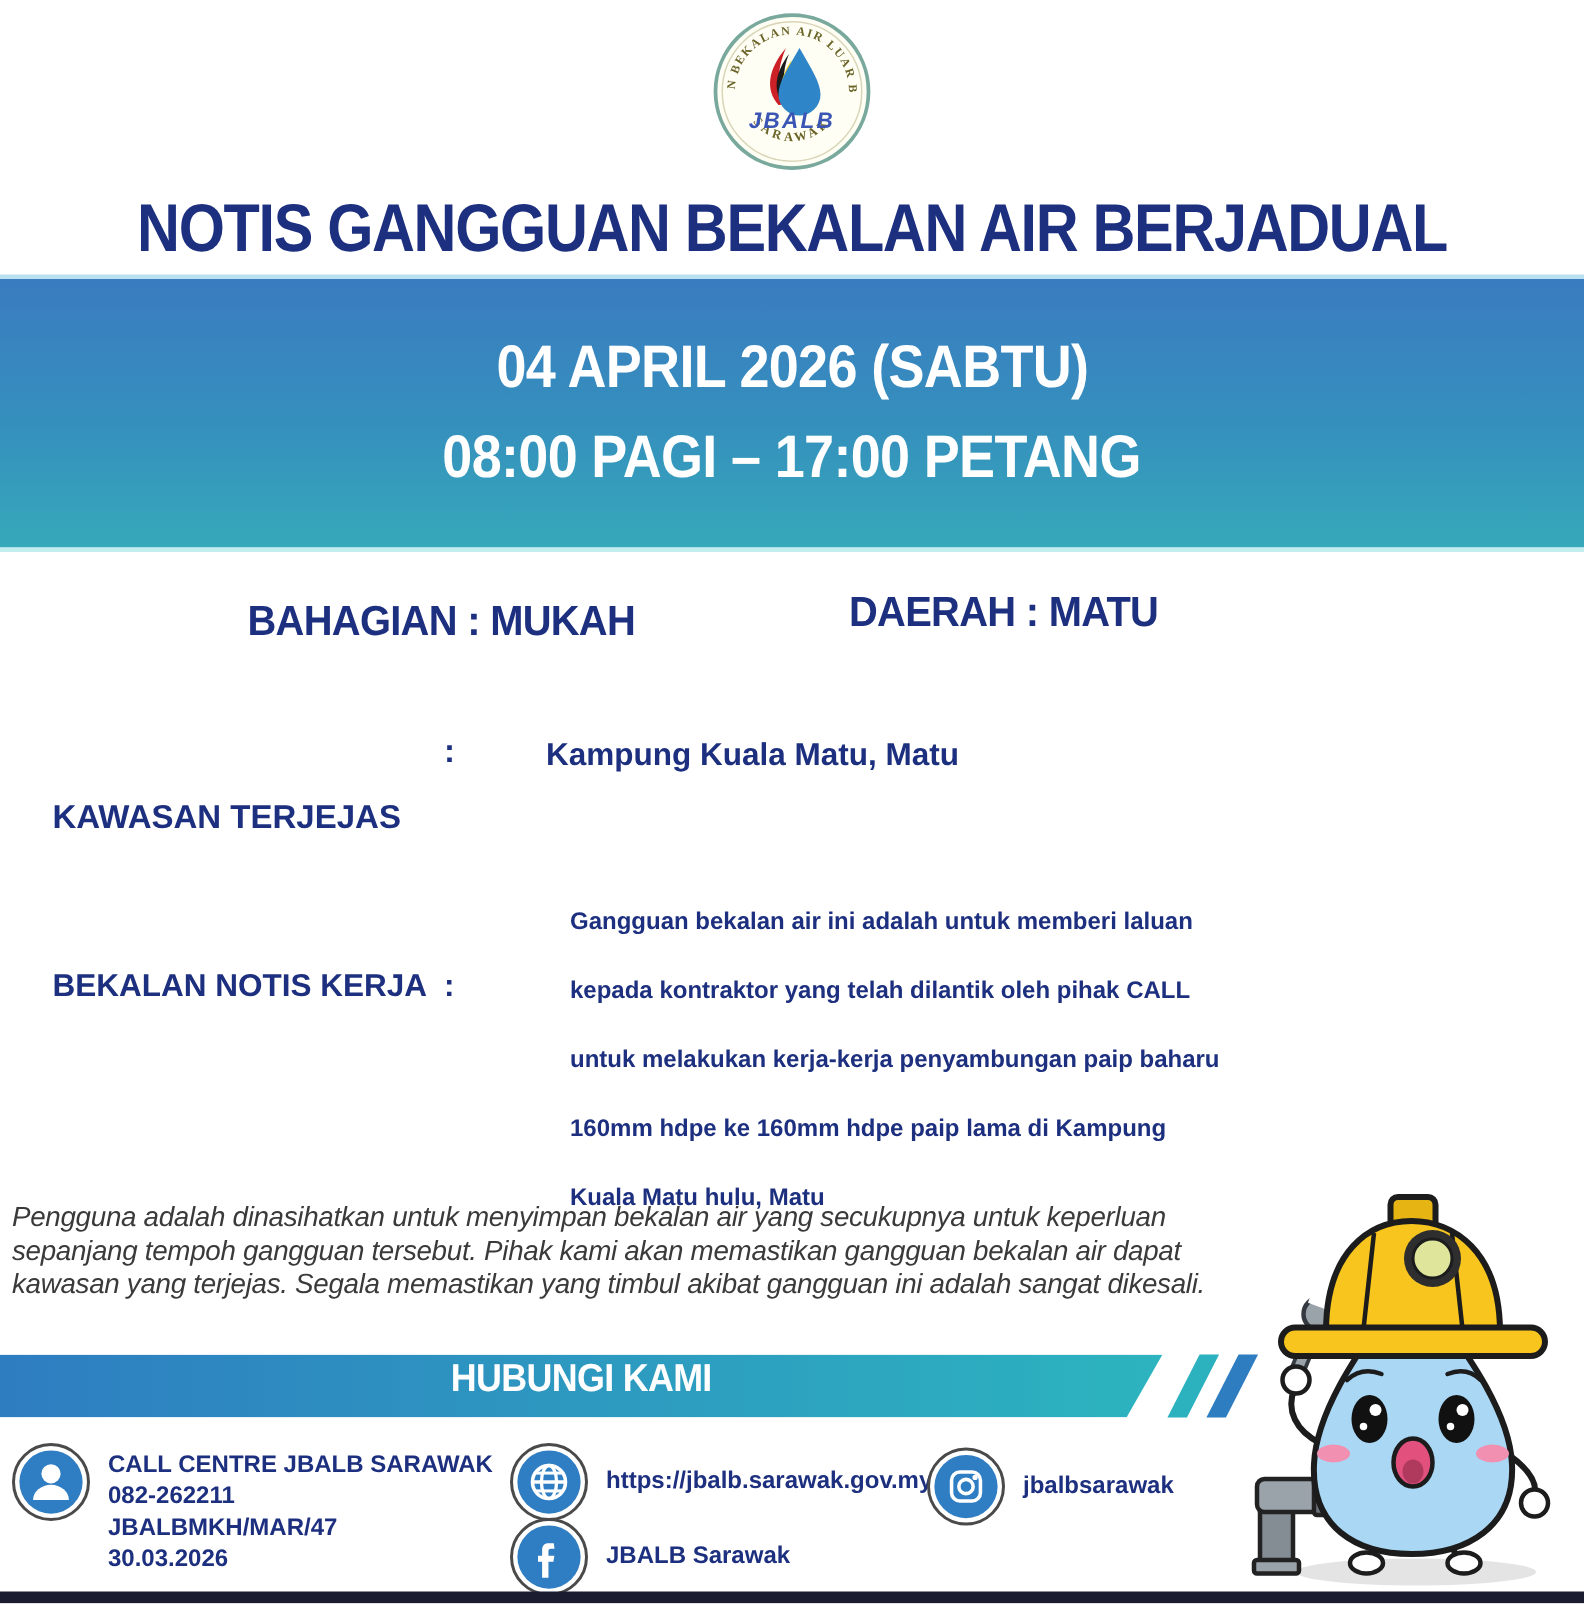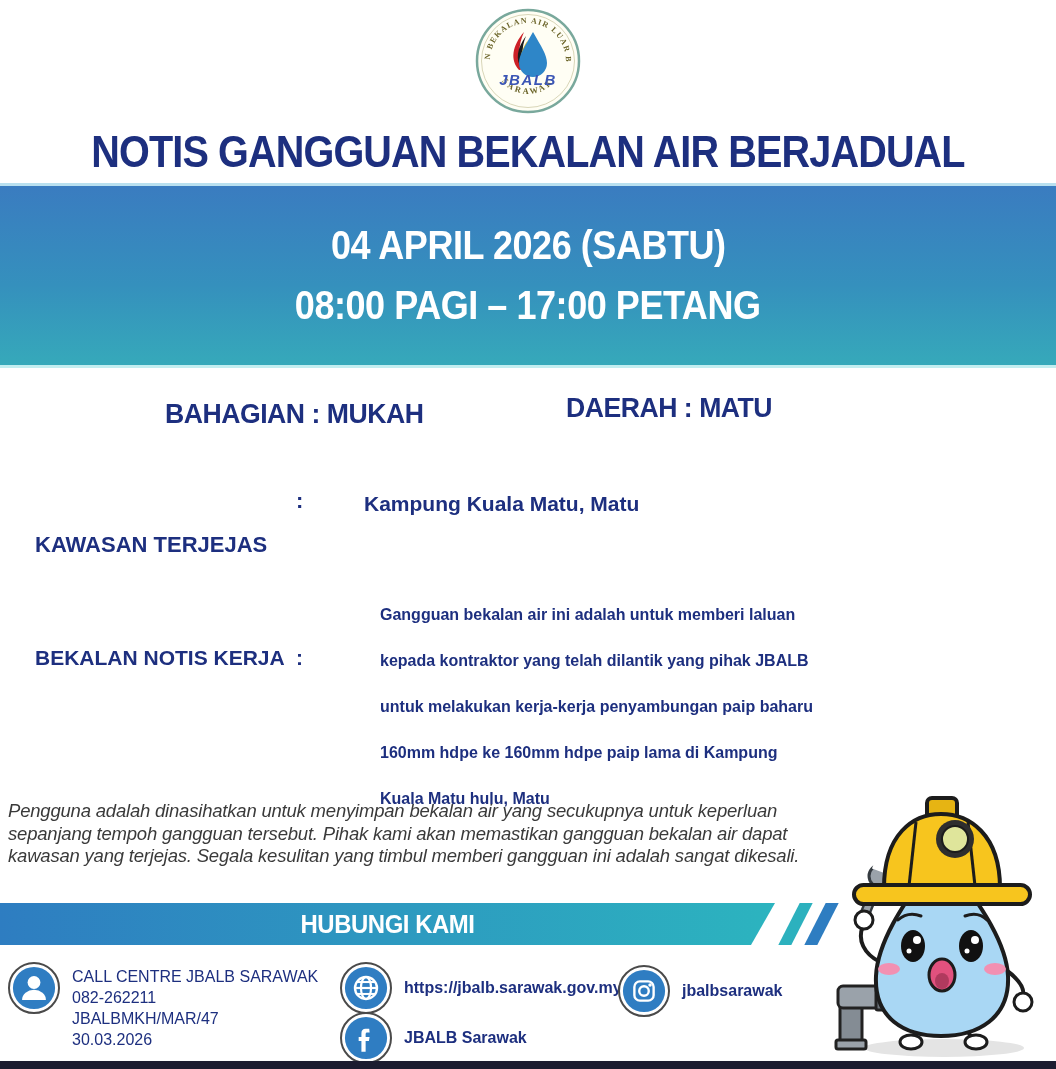--- a/index.html
+++ b/index.html
@@ -98,21 +98,21 @@
   .disclaimer .d-line {
     display: block;
     font-size: 18.5px; line-height: 22.6px; white-space: nowrap;
     letter-spacing: -0.2px;
   }
   
   .contact-banner {
     position: absolute; top: 903px; left: 0; width: 775px; height: 42px;
     background: linear-gradient(90deg, #2e7dc1 0%, #2cb4bf 100%);
     clip-path: polygon(0 0, 100% 0, calc(100% - 24px) 100%, 0 100%);
-    display: flex; align-items: center; justify-content: center;
+    display: flex; justify-content: center;
   }
   .contact-banner .cb-label {
     color: #ffffff; font-size: 26px; font-weight: bold;
     letter-spacing: -0.5px; transform: scaleX(0.92);
     white-space: nowrap;
   }
   .stripe { position: absolute; top: 903px; height: 42px; width: 13px; transform: skewX(-27deg); }
   .stripe-1 { left: 789px; background: #2cb1be; }
   .stripe-2 { left: 815px; background: #2e7dc1; }
   
@@ -124,21 +124,21 @@
   .icon-ring {
     flex: 0 0 auto;
     width: 52px; height: 52px; border-radius: 50%;
     border: 2px solid #4a4a4a; padding: 2px;
     background: #ffffff;
   }
   .icon-ring svg { display: block; width: 100%; height: 100%; }
   .cc-text { padding-top: 4px; }
   .cc-line {
     display: block;
-    font-size: 16px; font-weight: normal; color: #1d2f7f;
+    font-size: 16px; font-weight: bold; color: #1d2f7f;
     line-height: 21px; white-space: nowrap;
   }
   .link-text {
     font-size: 16px; font-weight: bold; color: #1d2f7f; white-space: nowrap;
   }
   
   .bottom-bar {
     position: absolute; left: 0; bottom: 0; width: 100%; height: 8px;
     background: #1c1c30;
   }
@@ -185,30 +185,30 @@
   <div class="region-daerah">DAERAH : MATU</div>
 
   <div class="kawasan-label">KAWASAN TERJEJAS</div>
   <div class="kawasan-colon">:</div>
   <div class="kawasan-value">Kampung Kuala Matu, Matu</div>
 
   <div class="huraian-label">BEKALAN NOTIS KERJA</div>
   <div class="huraian-colon">:</div>
   <div class="huraian-text">
     <span class="h-line">Gangguan bekalan air ini adalah untuk memberi laluan</span>
-    <span class="h-line">kepada kontraktor yang telah dilantik yang pihak JBALB</span>
+    <span class="h-line">kepada kontraktor yang telah dilantik oleh pihak CALL</span>
     <span class="h-line">untuk melakukan kerja-kerja penyambungan paip baharu</span>
     <span class="h-line">160mm hdpe ke 160mm hdpe paip lama di Kampung</span>
     <span class="h-line">Kuala Matu hulu, Matu</span>
   </div>
 
   <div class="disclaimer">
     <span class="d-line">Pengguna adalah dinasihatkan untuk menyimpan bekalan air yang secukupnya untuk keperluan</span>
     <span class="d-line">sepanjang tempoh gangguan tersebut. Pihak kami akan memastikan gangguan bekalan air dapat</span>
-    <span class="d-line">kawasan yang terjejas. Segala kesulitan yang timbul memberi gangguan ini adalah sangat dikesali.</span>
+    <span class="d-line">kawasan yang terjejas. Segala memastikan yang timbul akibat gangguan ini adalah sangat dikesali.</span>
   </div>
 
   <div class="contact-banner">
     <span class="cb-label">HUBUNGI KAMI</span>
   </div>
   <div class="stripe stripe-1"></div>
   <div class="stripe stripe-2"></div>
 
   <div class="footer-col fc-1">
     <div class="icon-ring">

